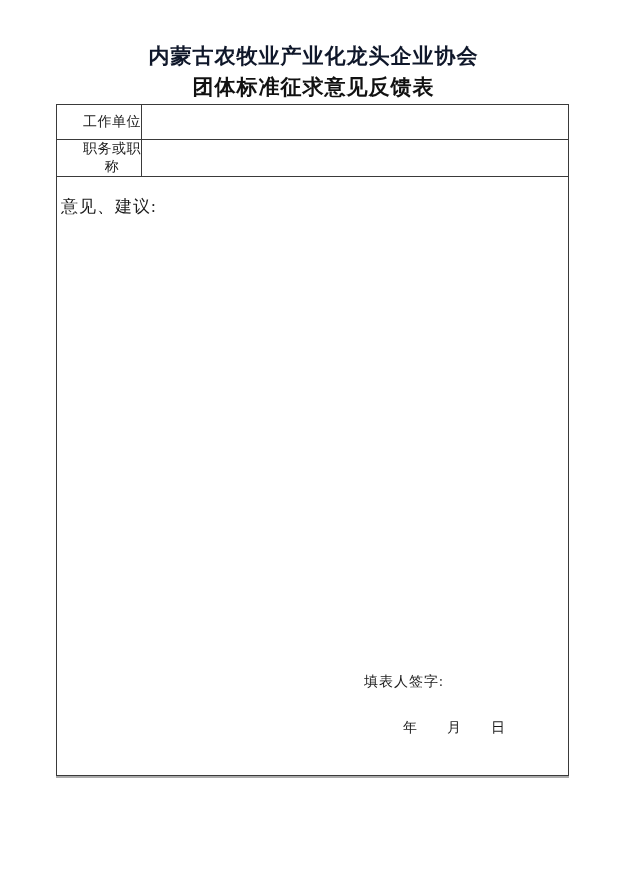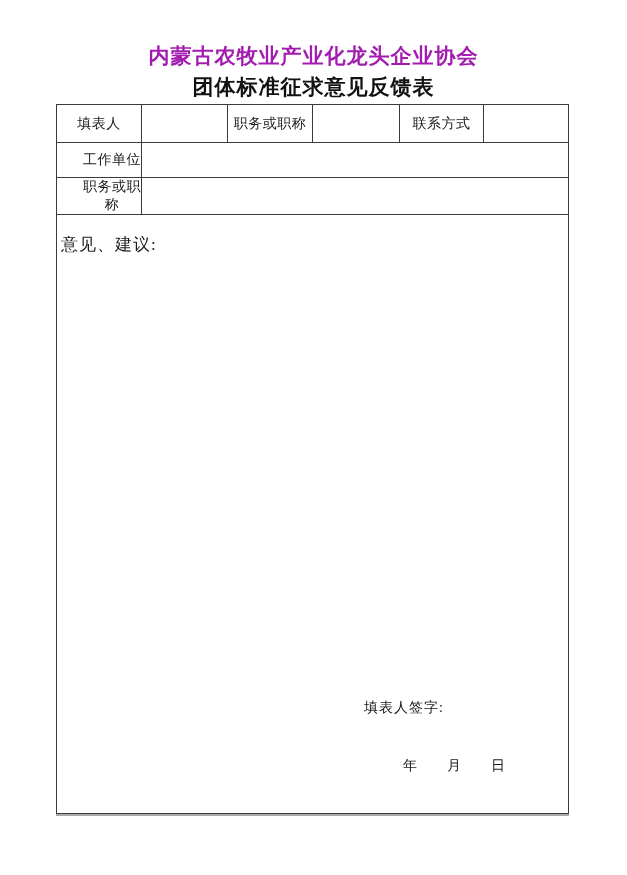--- a/index.html
+++ b/index.html
@@ -18,21 +18,21 @@
   }
   .doc-title {
     margin: 0;
     padding-top: 44px;
     text-align: center;
     font-family: "Liberation Sans", sans-serif;
     font-weight: 700;
     font-size: 21px;
     line-height: 24px;
     letter-spacing: 1px;
-    color: #a21caf;
+    color: #0f172a;
   }
   .doc-subtitle {
     margin: 7px 0 0 0;
     text-align: center;
     font-family: "Liberation Sans", sans-serif;
     font-weight: 700;
     font-size: 21px;
     line-height: 24px;
     letter-spacing: 1px;
     color: #111111;
@@ -72,21 +72,21 @@
   }
   .comments-content {
     position: absolute;
     top: 40px;
     left: 4px;
     right: 4px;
     bottom: 100px;
   }
   .signature-label {
     position: absolute;
-    top: 484px;
+    top: 496px;
     left: 307px;
     font-size: 14px;
     letter-spacing: 1px;
   }
   .date-row {
     position: absolute;
     top: 542px;
     left: 346px;
     display: flex;
     gap: 30px;
@@ -106,28 +106,20 @@
     <colgroup>
       <col style="width:85px">
       <col style="width:86px">
       <col style="width:85px">
       <col style="width:87px">
       <col style="width:84px">
       <col style="width:85px">
     </colgroup>
 
     <tbody>
-        <tr class="row-top">
-      <td class="label-cell">填表人</td>
-      <td class="value-cell"></td>
-      <td class="label-cell">职务或职称</td>
-      <td class="value-cell"></td>
-      <td class="label-cell">联系方式</td>
-      <td class="value-cell"></td>
-    </tr>
 
     <tr class="row-mid">
       <td class="label-cell">工作单位</td>
       <td class="value-cell" colspan="5"></td>
     </tr>
 
     <tr class="row-mid">
       <td class="label-cell">职务或职称</td>
       <td class="value-cell" colspan="5"></td>
     </tr>

